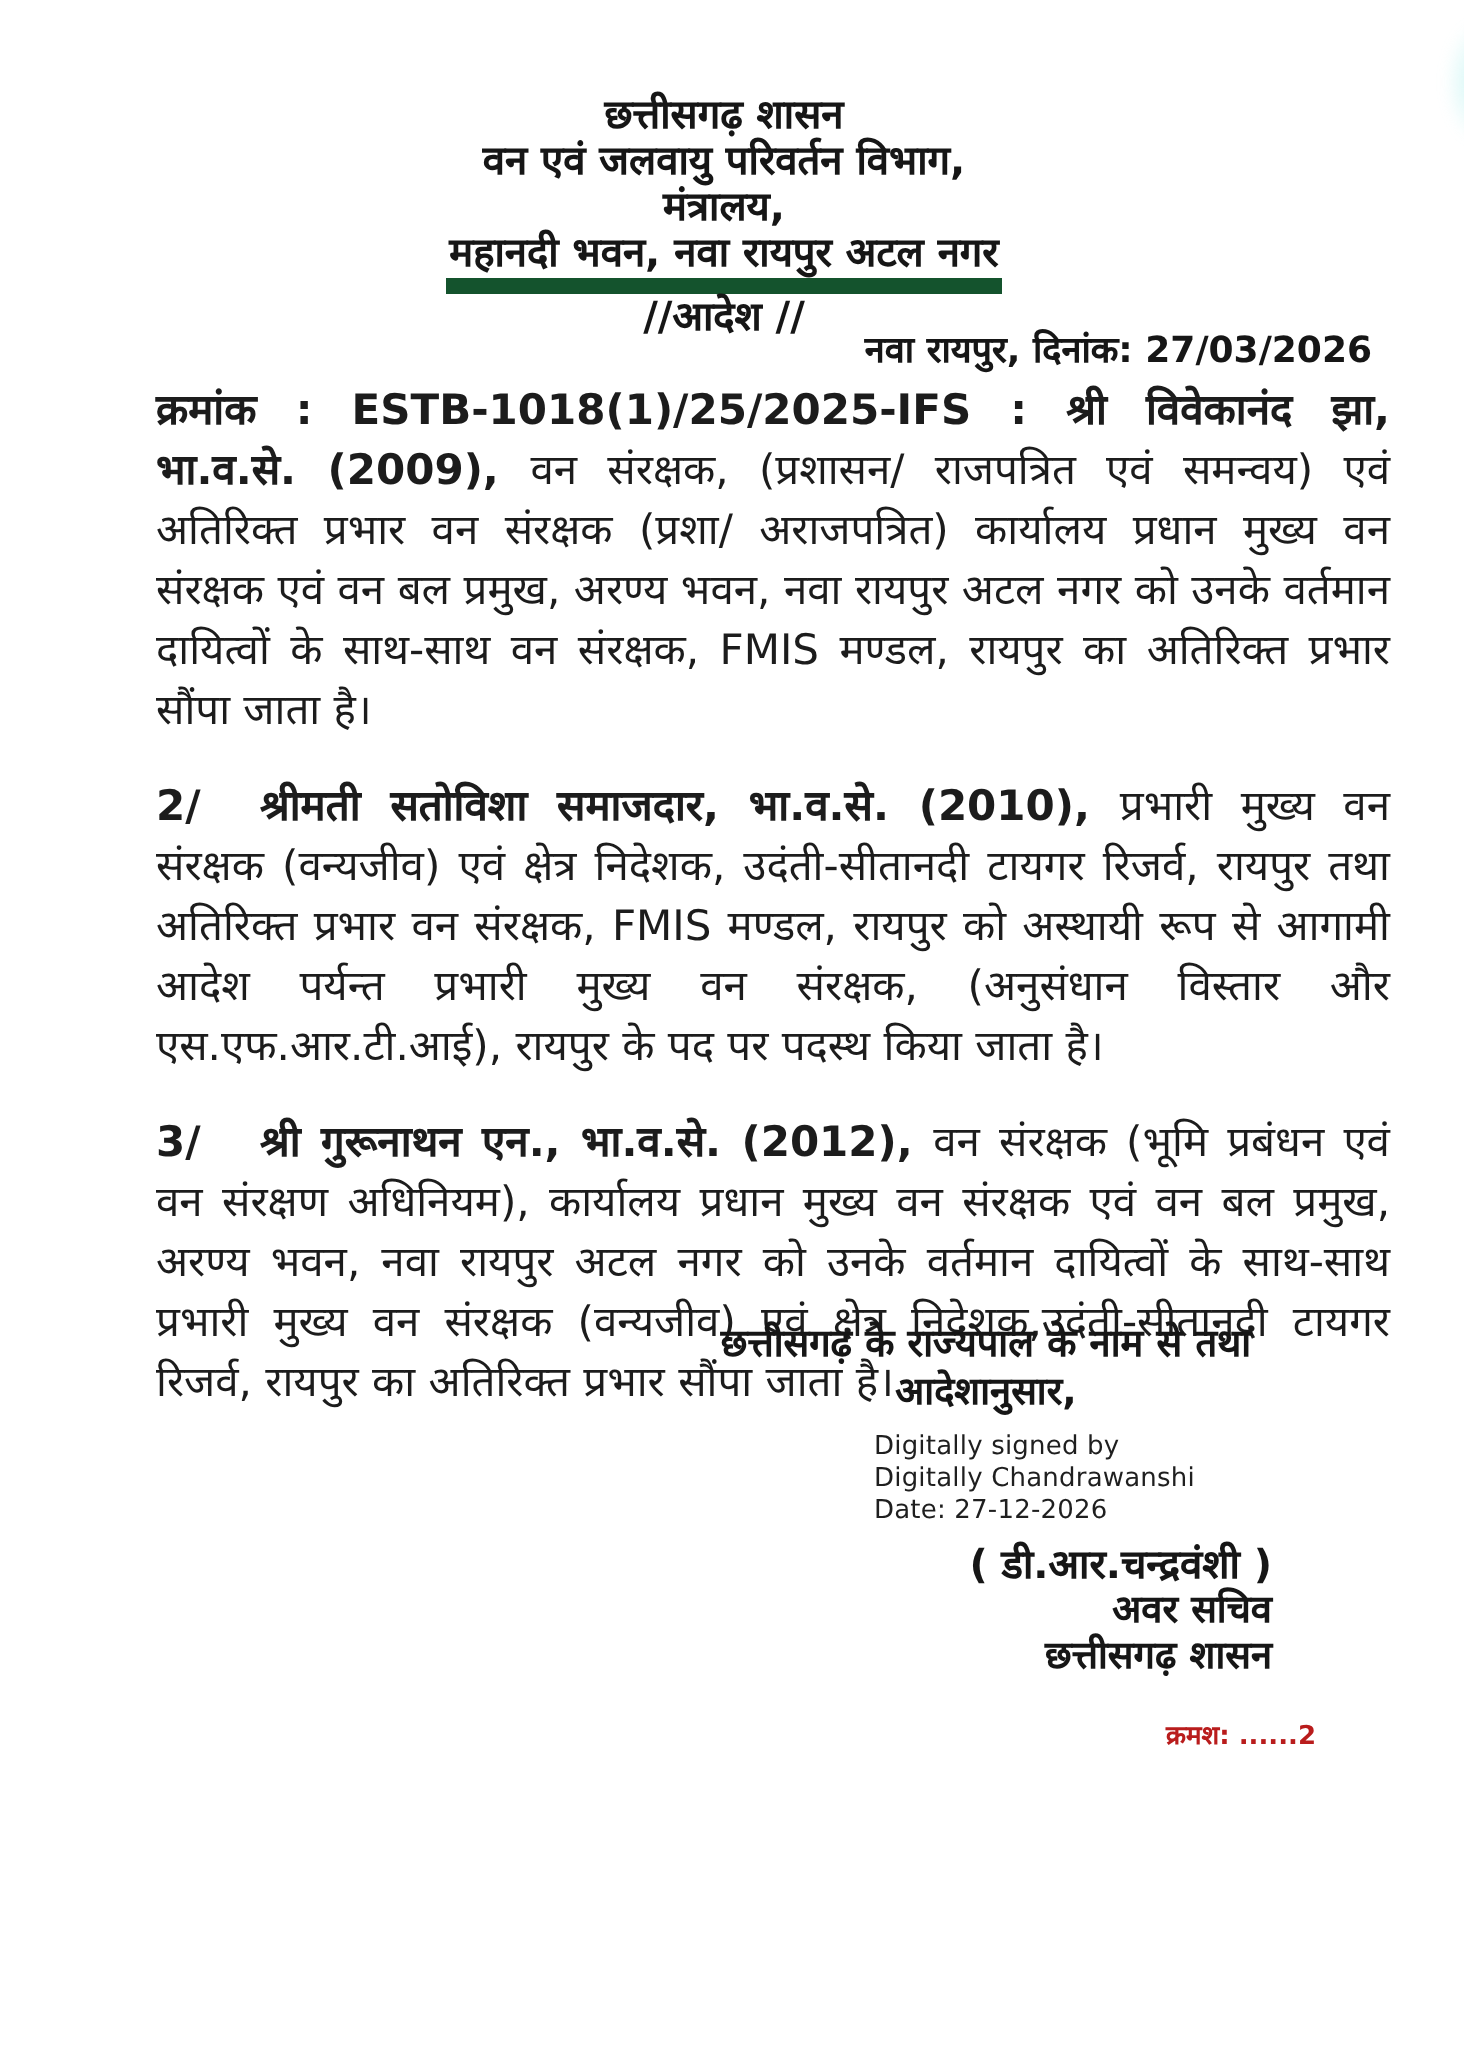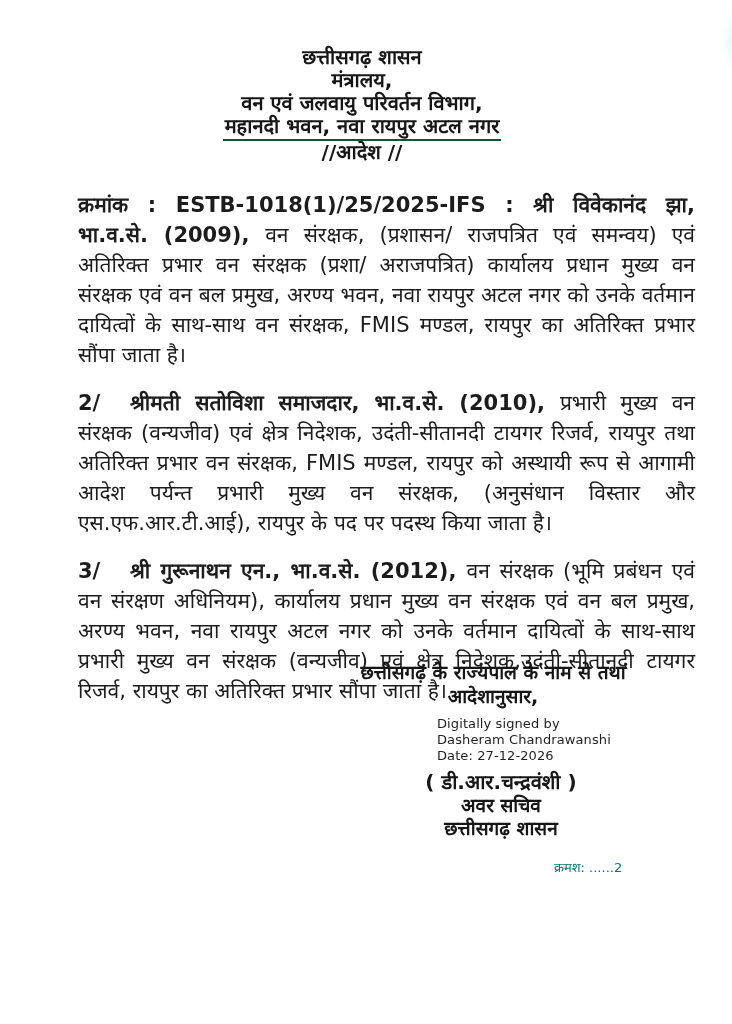--- a/index.html
+++ b/index.html
@@ -25,21 +25,21 @@
   }
   .header {
     position: absolute; top: 46px; left: 0; width: 724px;
     text-align: center;
     font-weight: 700;
     font-size: 20px; line-height: 23px;
     color: #161616;
   }
   .header .underlined span {
     display: inline-block;
-    border-bottom: 2px solid #14532d;
+    border-bottom: 8px solid #14532d;
     padding: 0 2px 1px 2px;
   }
   .dateline {
     position: absolute; top: 162px; right: 62px;
     font-size: 18px; font-weight: 600;
     color: #161616;
   }
   .body-text {
     position: absolute; top: 190px; left: 78px; width: 617px;
     font-size: 21px; line-height: 30px;
@@ -62,62 +62,63 @@
   }
   .digsig {
     position: absolute; top: 716px; left: 437px;
     font-size: 13px; line-height: 16px;
     font-weight: 400;
     color: #1f1f1f;
     letter-spacing: 0.1px;
   }
   .sigblock {
     position: absolute; top: 771px; left: 366px; width: 270px;
-    text-align: center;
+    text-align: right;
     font-size: 19px; line-height: 23px;
     font-weight: 600;
     color: #161616;
   }
   .sigblock .sig-name { font-weight: 700; font-size: 20px; }
   .continuation {
-    position: absolute; top: 858px; left: 554px;
-    font-size: 13px; font-weight: 400;
-    color: #0f766e;
+    position: absolute; top: 858px; left: 583px;
+    font-size: 13px; font-weight: 700;
+    color: #b91c1c;
   }
 </style>
 </head>
 <body>
 
 <div class="page">
 
   <div class="smudge"></div>
 
   <div class="header">
     <div>छत्तीसगढ़ शासन</div>
+    <div>वन एवं जलवायु परिवर्तन विभाग,</div>
     <div>मंत्रालय,</div>
-    <div>वन एवं जलवायु परिवर्तन विभाग,</div>
     <div class="underlined"><span>महानदी भवन, नवा रायपुर अटल नगर</span></div>
     <div>//आदेश //</div>
   </div>
 
+  <div class="dateline">नवा रायपुर, दिनांक: 27/03/2026</div>
 
   <div class="body-text">
     <p><span><span style="font-weight: 700;">क्रमांक : ESTB-1018(1)/25/2025-IFS :  श्री विवेकानंद झा, भा.व.से. (2009), </span><span>वन संरक्षक, (प्रशासन/ राजपत्रित एवं समन्वय) एवं अतिरिक्त प्रभार वन संरक्षक (प्रशा/ अराजपत्रित) कार्यालय प्रधान मुख्य वन संरक्षक एवं वन बल प्रमुख, अरण्य भवन, नवा रायपुर अटल नगर को उनके वर्तमान दायित्वों के साथ-साथ  वन संरक्षक, FMIS मण्डल, रायपुर का अतिरिक्त प्रभार सौंपा जाता  है।</span></span></p>
     <p><span class="para-label">2/</span><span><span style="font-weight: 700;">श्रीमती सतोविशा समाजदार, भा.व.से. (2010), </span><span>प्रभारी मुख्य वन संरक्षक (वन्यजीव) एवं क्षेत्र निदेशक, उदंती-सीतानदी टायगर रिजर्व, रायपुर तथा अतिरिक्त प्रभार वन संरक्षक, FMIS मण्डल, रायपुर को अस्थायी रूप से आगामी आदेश पर्यन्त प्रभारी मुख्य वन संरक्षक, (अनुसंधान विस्तार और एस.एफ.आर.टी.आई), रायपुर के पद पर पदस्थ किया जाता  है।</span></span></p>
     <p><span class="para-label">3/</span><span><span style="font-weight: 700;">श्री गुरूनाथन एन., भा.व.से. (2012), </span><span>वन संरक्षक (भूमि प्रबंधन एवं वन संरक्षण अधिनियम), कार्यालय प्रधान मुख्य वन संरक्षक एवं वन बल प्रमुख, अरण्य भवन, नवा रायपुर अटल नगर को उनके वर्तमान दायित्वों के साथ-साथ  प्रभारी मुख्य वन संरक्षक (वन्यजीव) एवं क्षेत्र निदेशक,उदंती-सीतानदी टायगर रिजर्व, रायपुर का अतिरिक्त प्रभार सौंपा जाता है।</span></span></p>
   </div>
 
   <div class="signoff">
     <div>छत्तीसगढ़ के राज्यपाल के नाम से तथा</div>
     <div>आदेशानुसार,</div>
   </div>
 
   <div class="digsig">
     <div>Digitally signed by</div>
-    <div>Dasheram Chandrawanshi</div>
+    <div>Digitally Chandrawanshi</div>
     <div>Date: 27-12-2026</div>
   </div>
 
   <div class="sigblock">
     <div class="sig-name">( डी.आर.चन्द्रवंशी )</div>
     <div>अवर सचिव</div>
     <div>छत्तीसगढ़ शासन</div>
   </div>
 
   <div class="continuation">क्रमश: ......2</div>

